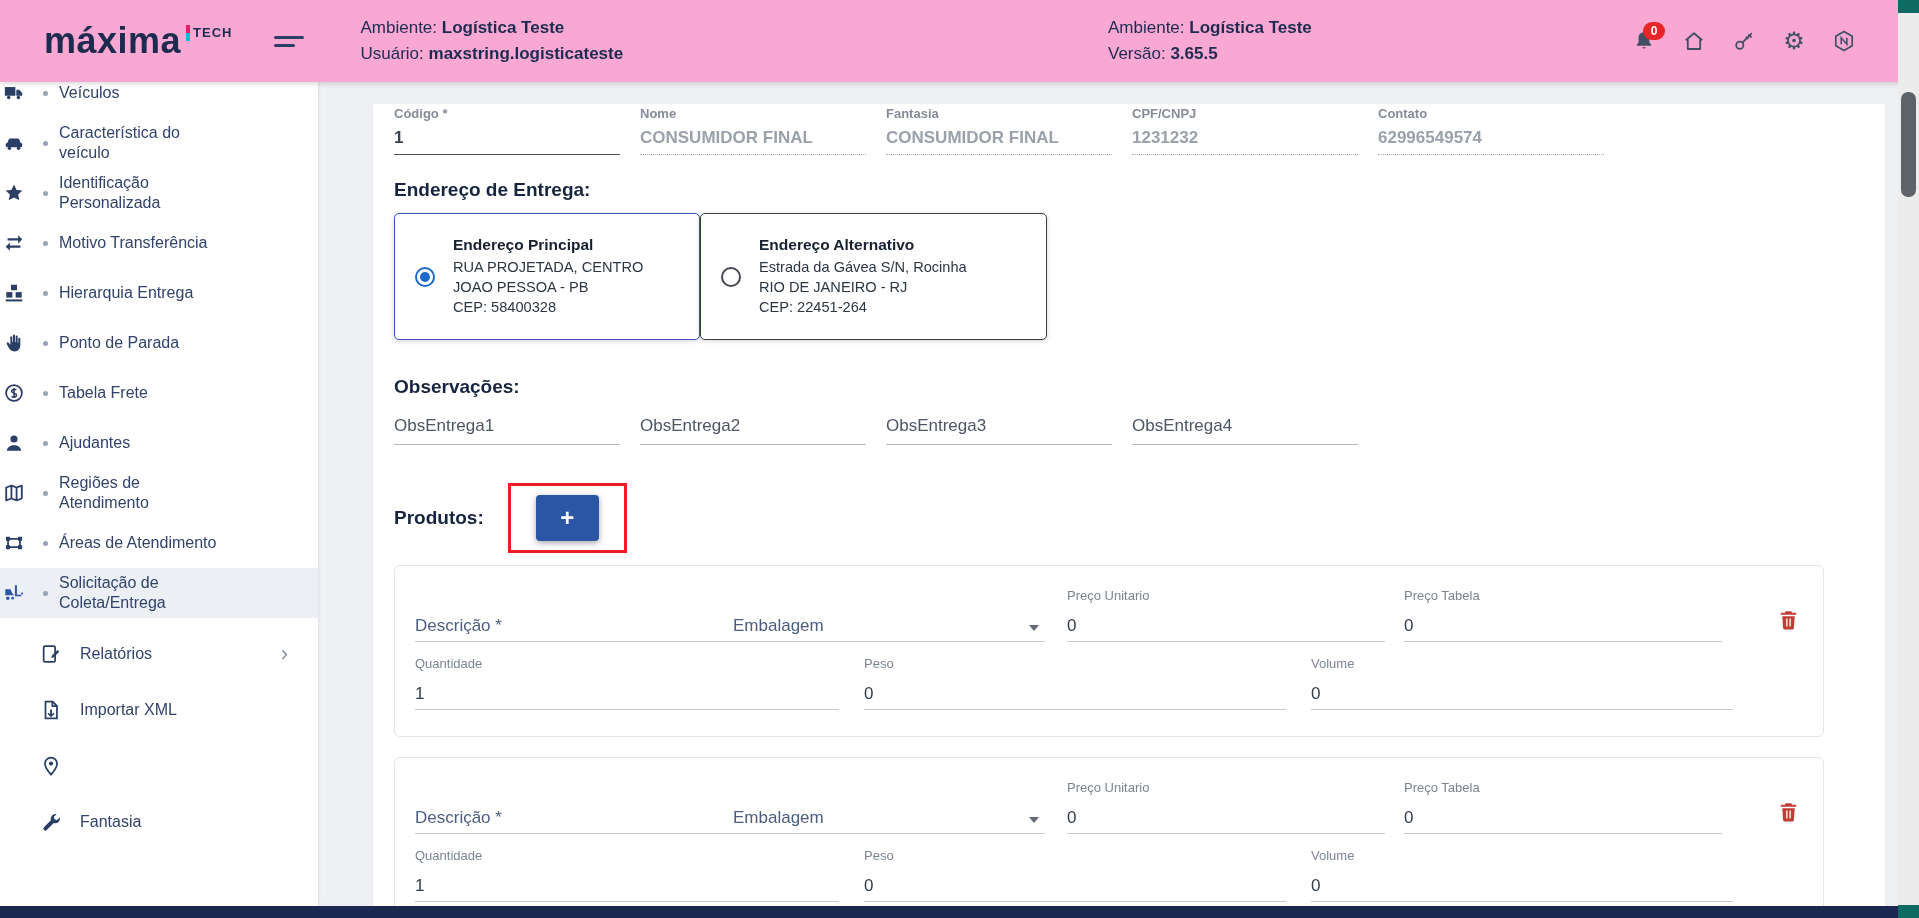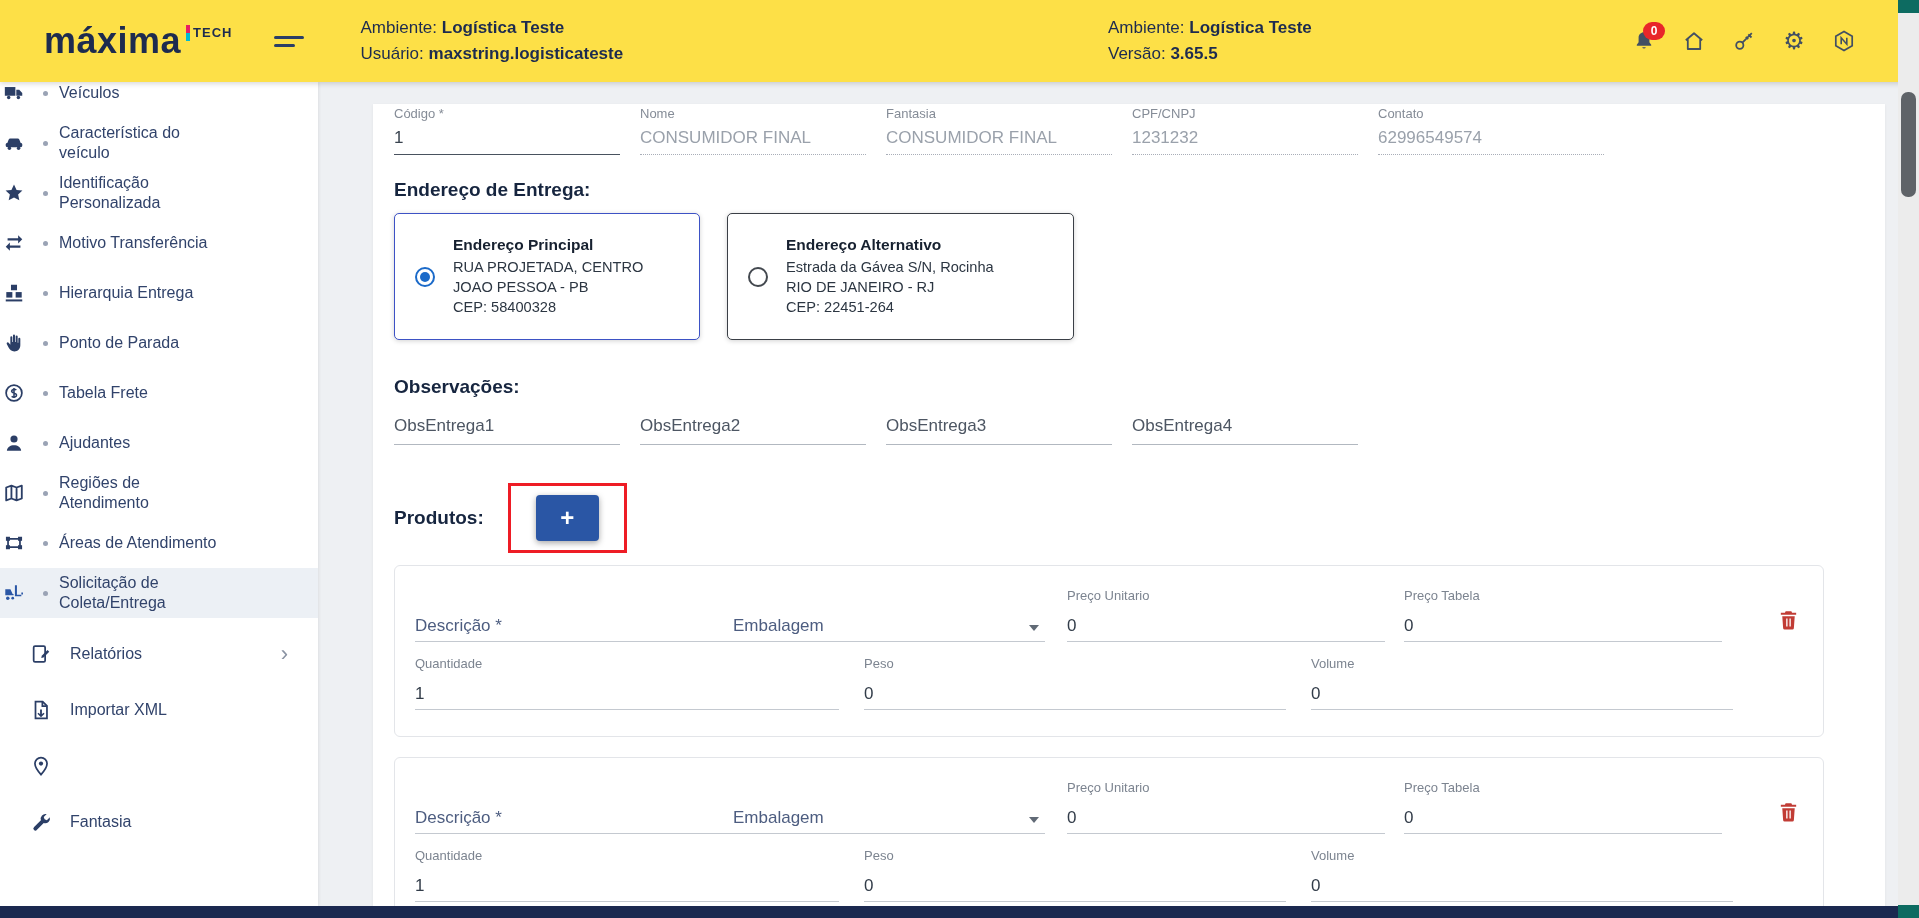--- a/index.html
+++ b/index.html
@@ -1,20 +1,20 @@
 <!DOCTYPE html>
 <html><head>
 <meta charset="utf-8">
 <style>
   * { margin:0; padding:0; box-sizing:border-box; }
   html,body { width:1919px; height:918px; overflow:hidden; }
   body { font-family:"Liberation Sans", sans-serif; background:#eef0f3; position:relative; color:#20325c; }
 
   
-  .header { position:absolute; top:0; left:0; width:1919px; height:82px; background:#fde047;
+  .header { position:absolute; top:0; left:0; width:1919px; height:82px; background:#f9a8d4;
             box-shadow:0 2px 5px rgba(0,0,0,.15); z-index:20; display:flex; align-items:center; }
   .logo { margin-left:44px; display:flex; align-items:flex-start; cursor:pointer; }
   .logo-main { font-size:36px; font-weight:bold; color:#1d2b4f; letter-spacing:.5px; line-height:1; }
   .logo-accent { width:4px; height:16px; margin:2px 3px 0 5px;
                  background:linear-gradient(#e91e63 50%, #00bcd4 50%); }
   .logo-sub { font-size:13px; font-weight:bold; color:#1d2b4f; letter-spacing:1px; margin-top:2px; }
   .hamburger { margin-left:42px; width:30px; cursor:pointer; }
   .hamburger span { display:block; height:3px; border-radius:2px; background:#2b3e66; margin:5px 0; }
   .hamburger span:nth-child(2){ width:21px; }
   .env-block { margin-left:56px; font-size:17px; color:#1d2b4f; line-height:26px; }
@@ -34,40 +34,40 @@
              overflow:hidden; z-index:10; box-shadow:1px 0 3px rgba(0,0,0,.07); }
   .nav-primary { margin-top:-14px; }
   .nav-item { display:flex; align-items:center; min-height:50px; cursor:pointer; }
   .nav-item .icon { width:28px; height:24px; color:#2b3e66; flex-shrink:0; display:flex; align-items:center; justify-content:center; }
   .nav-item .icon svg { width:22px; height:22px; }
   .nav-item .dot { width:5px; height:5px; border-radius:50%; background:#9aa3b5; margin:0 11px 0 15px; flex-shrink:0; }
   .nav-item .label { font-size:16px; color:#31436b; line-height:20px; width:158px; }
   .nav-item.selected { background:#ecf0f5; }
   .nav-item.selected .icon { color:#2a56a5; }
   .nav-secondary { margin-top:8px; }
-  .nav-item2 { display:flex; align-items:center; min-height:56px; padding-left:28px; cursor:pointer; }
+  .nav-item2 { display:flex; align-items:center; min-height:56px; padding-left:38px; cursor:pointer; }
   .nav-item2 .icon { width:26px; height:24px; color:#2b3e66; flex-shrink:0; display:flex; align-items:center; justify-content:center; }
   .nav-item2 .icon svg { width:22px; height:22px; }
   .nav-item2 .label { font-size:16px; color:#31436b; line-height:20px; margin-left:16px; width:190px; }
   .nav-item2 .chev { margin-left:auto; margin-right:30px; font-size:22px; color:#8a93a3; }
 
   
   .main { position:absolute; top:82px; left:318px; right:21px; bottom:12px; overflow:hidden; }
   .card { background:#fff; margin:22px 13px 0 55px; min-height:830px; padding:2px 21px 20px 21px;
           box-shadow:0 1px 3px rgba(0,0,0,.06); }
 
   .fields-row { display:flex; gap:20px; }
-  .field { width:226px; }
+  .field { width:226px;font-weight:bold; }
   .f-label { font-size:13px; color:#858c97; margin-bottom:7px; }
   .f-value { font-size:17px; color:#39434f; padding-bottom:6px; border-bottom:1px solid #49525e; }
   .field.disabled .f-value { color:#9aa1ab; border-bottom:1.6px dotted #a9aeb8; }
 
   h3.section { font-size:19px; font-weight:bold; color:#16253f; }
   .h-endereco { margin-top:24px; }
-  .addr-row { margin-top:12px; display:flex; gap:27px;align-items:center; }
+  .addr-row { margin-top:12px; display:flex; gap:0;align-items:center; }
   .addr-card { height:127px; border-radius:5px; display:flex; align-items:center; gap:18px;
                padding:0 16px 0 20px; cursor:pointer; background:#fff; }
   .addr-card.selected { border:1px solid #3d52c5; box-shadow:0 1px 5px rgba(0,0,0,.18); }
   .addr-card.plain { border:1px solid #3a3f46; box-shadow:0 1px 5px rgba(0,0,0,.18); }
   .addr-card.c1 { width:306px; }
   .addr-card.c2 { width:347px; }
   .radio { width:20px; height:20px; border:2px solid #43484f; border-radius:50%; flex-shrink:0; position:relative; }
   .radio.checked { border-color:#1b6ac9; }
   .radio.checked::after { content:""; position:absolute; inset:3px; background:#1b6ac9; border-radius:50%; }
   .addr-title { font-size:15.5px; font-weight:bold; color:#172130; margin-bottom:3px; }

